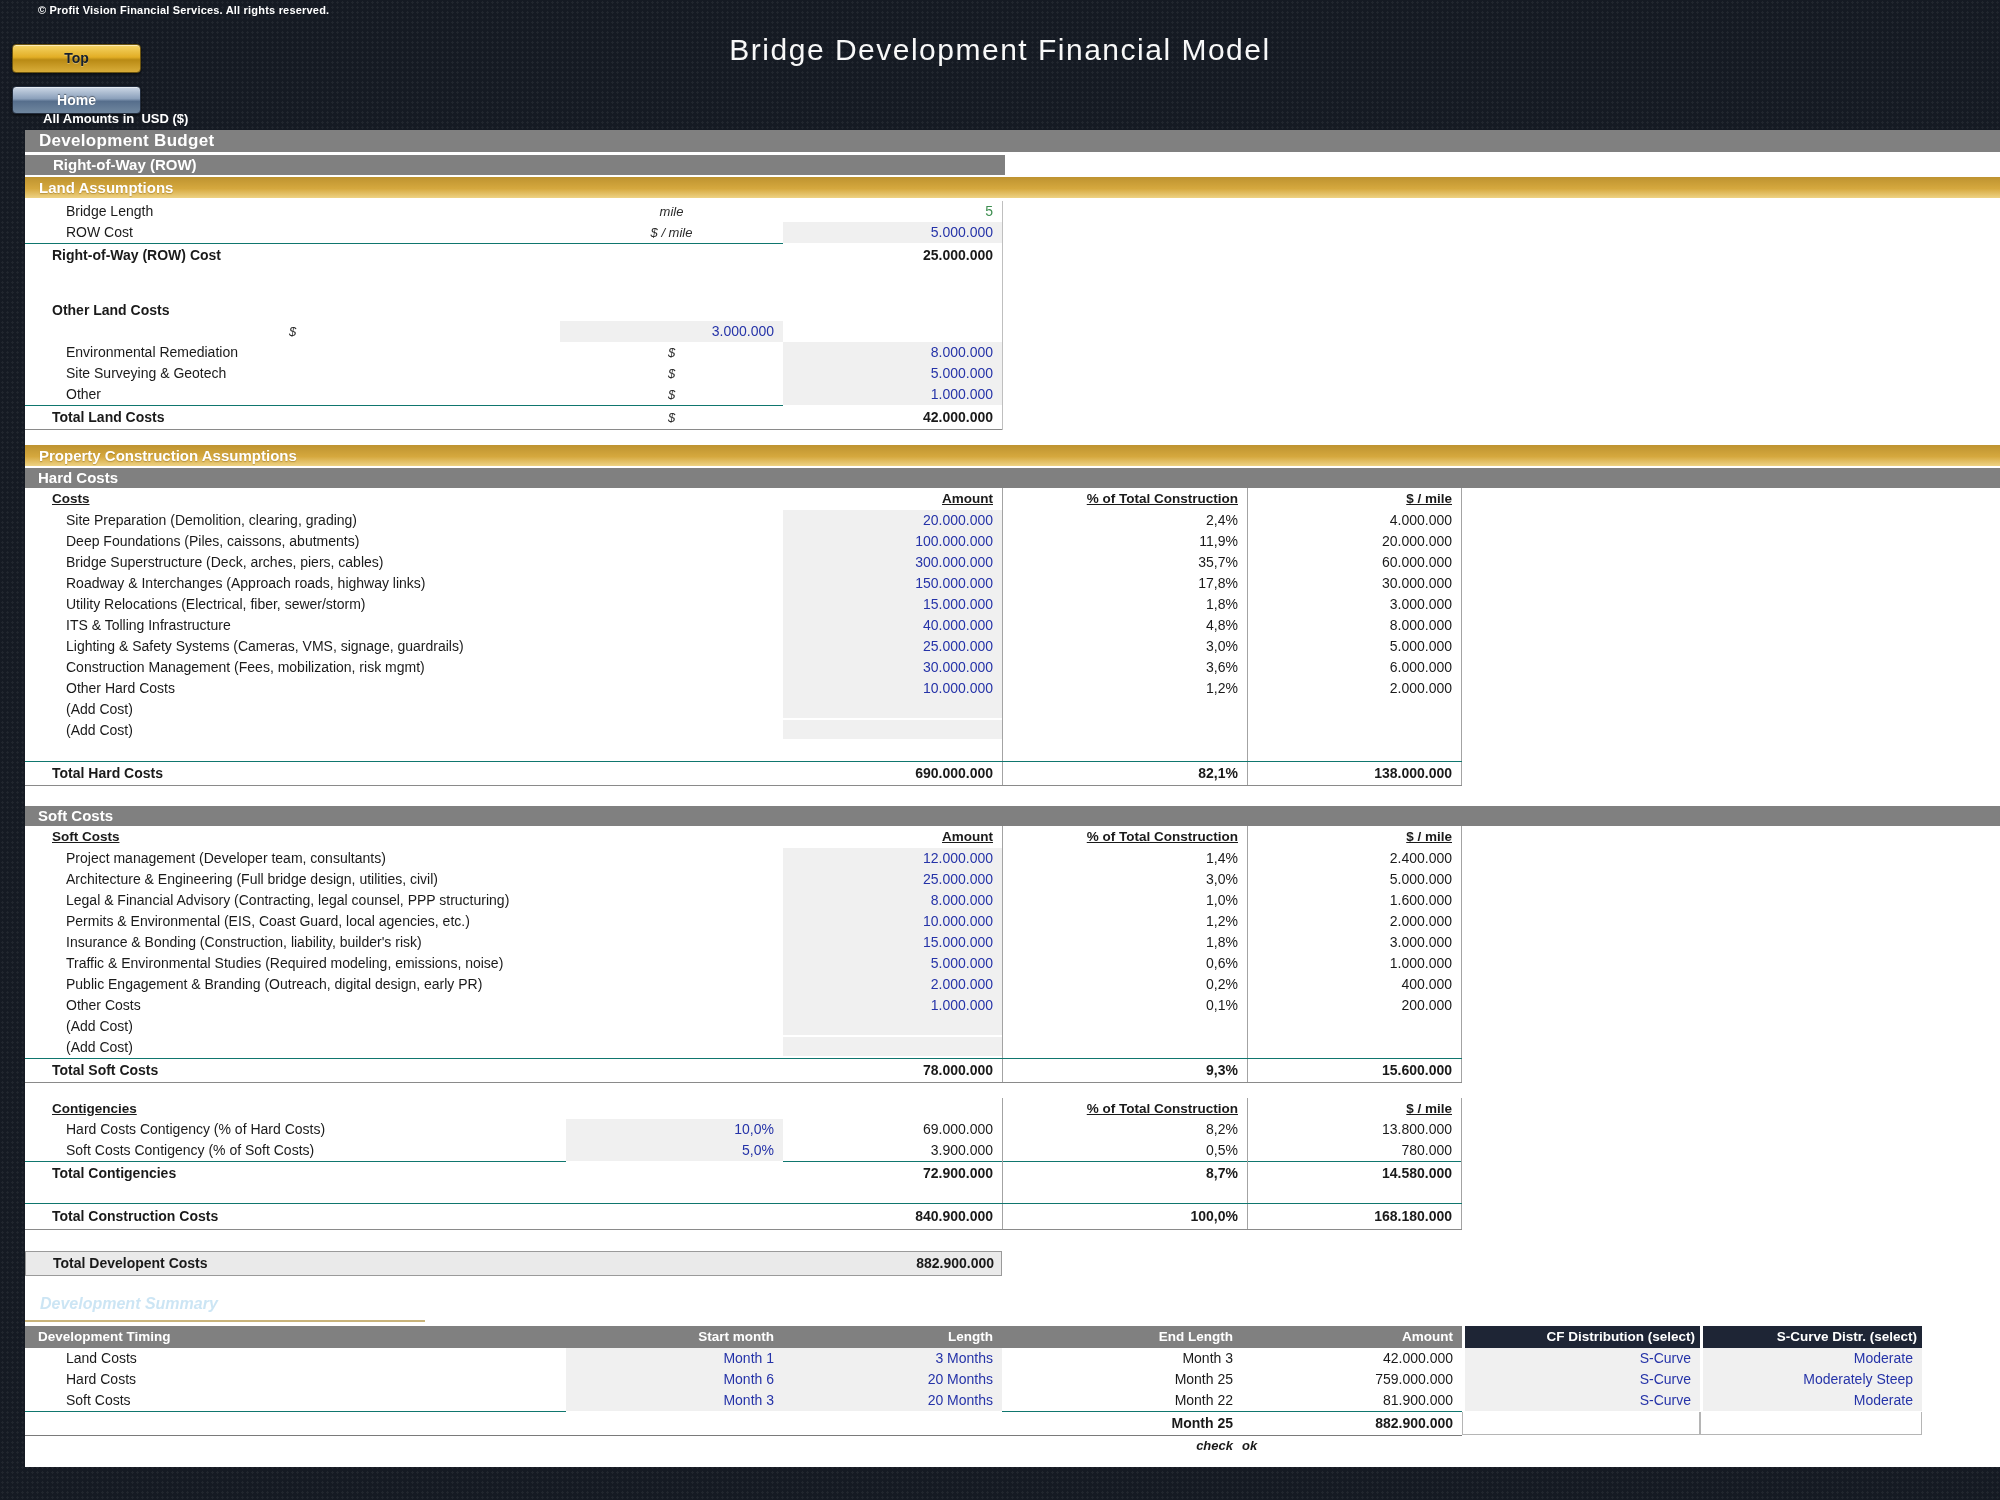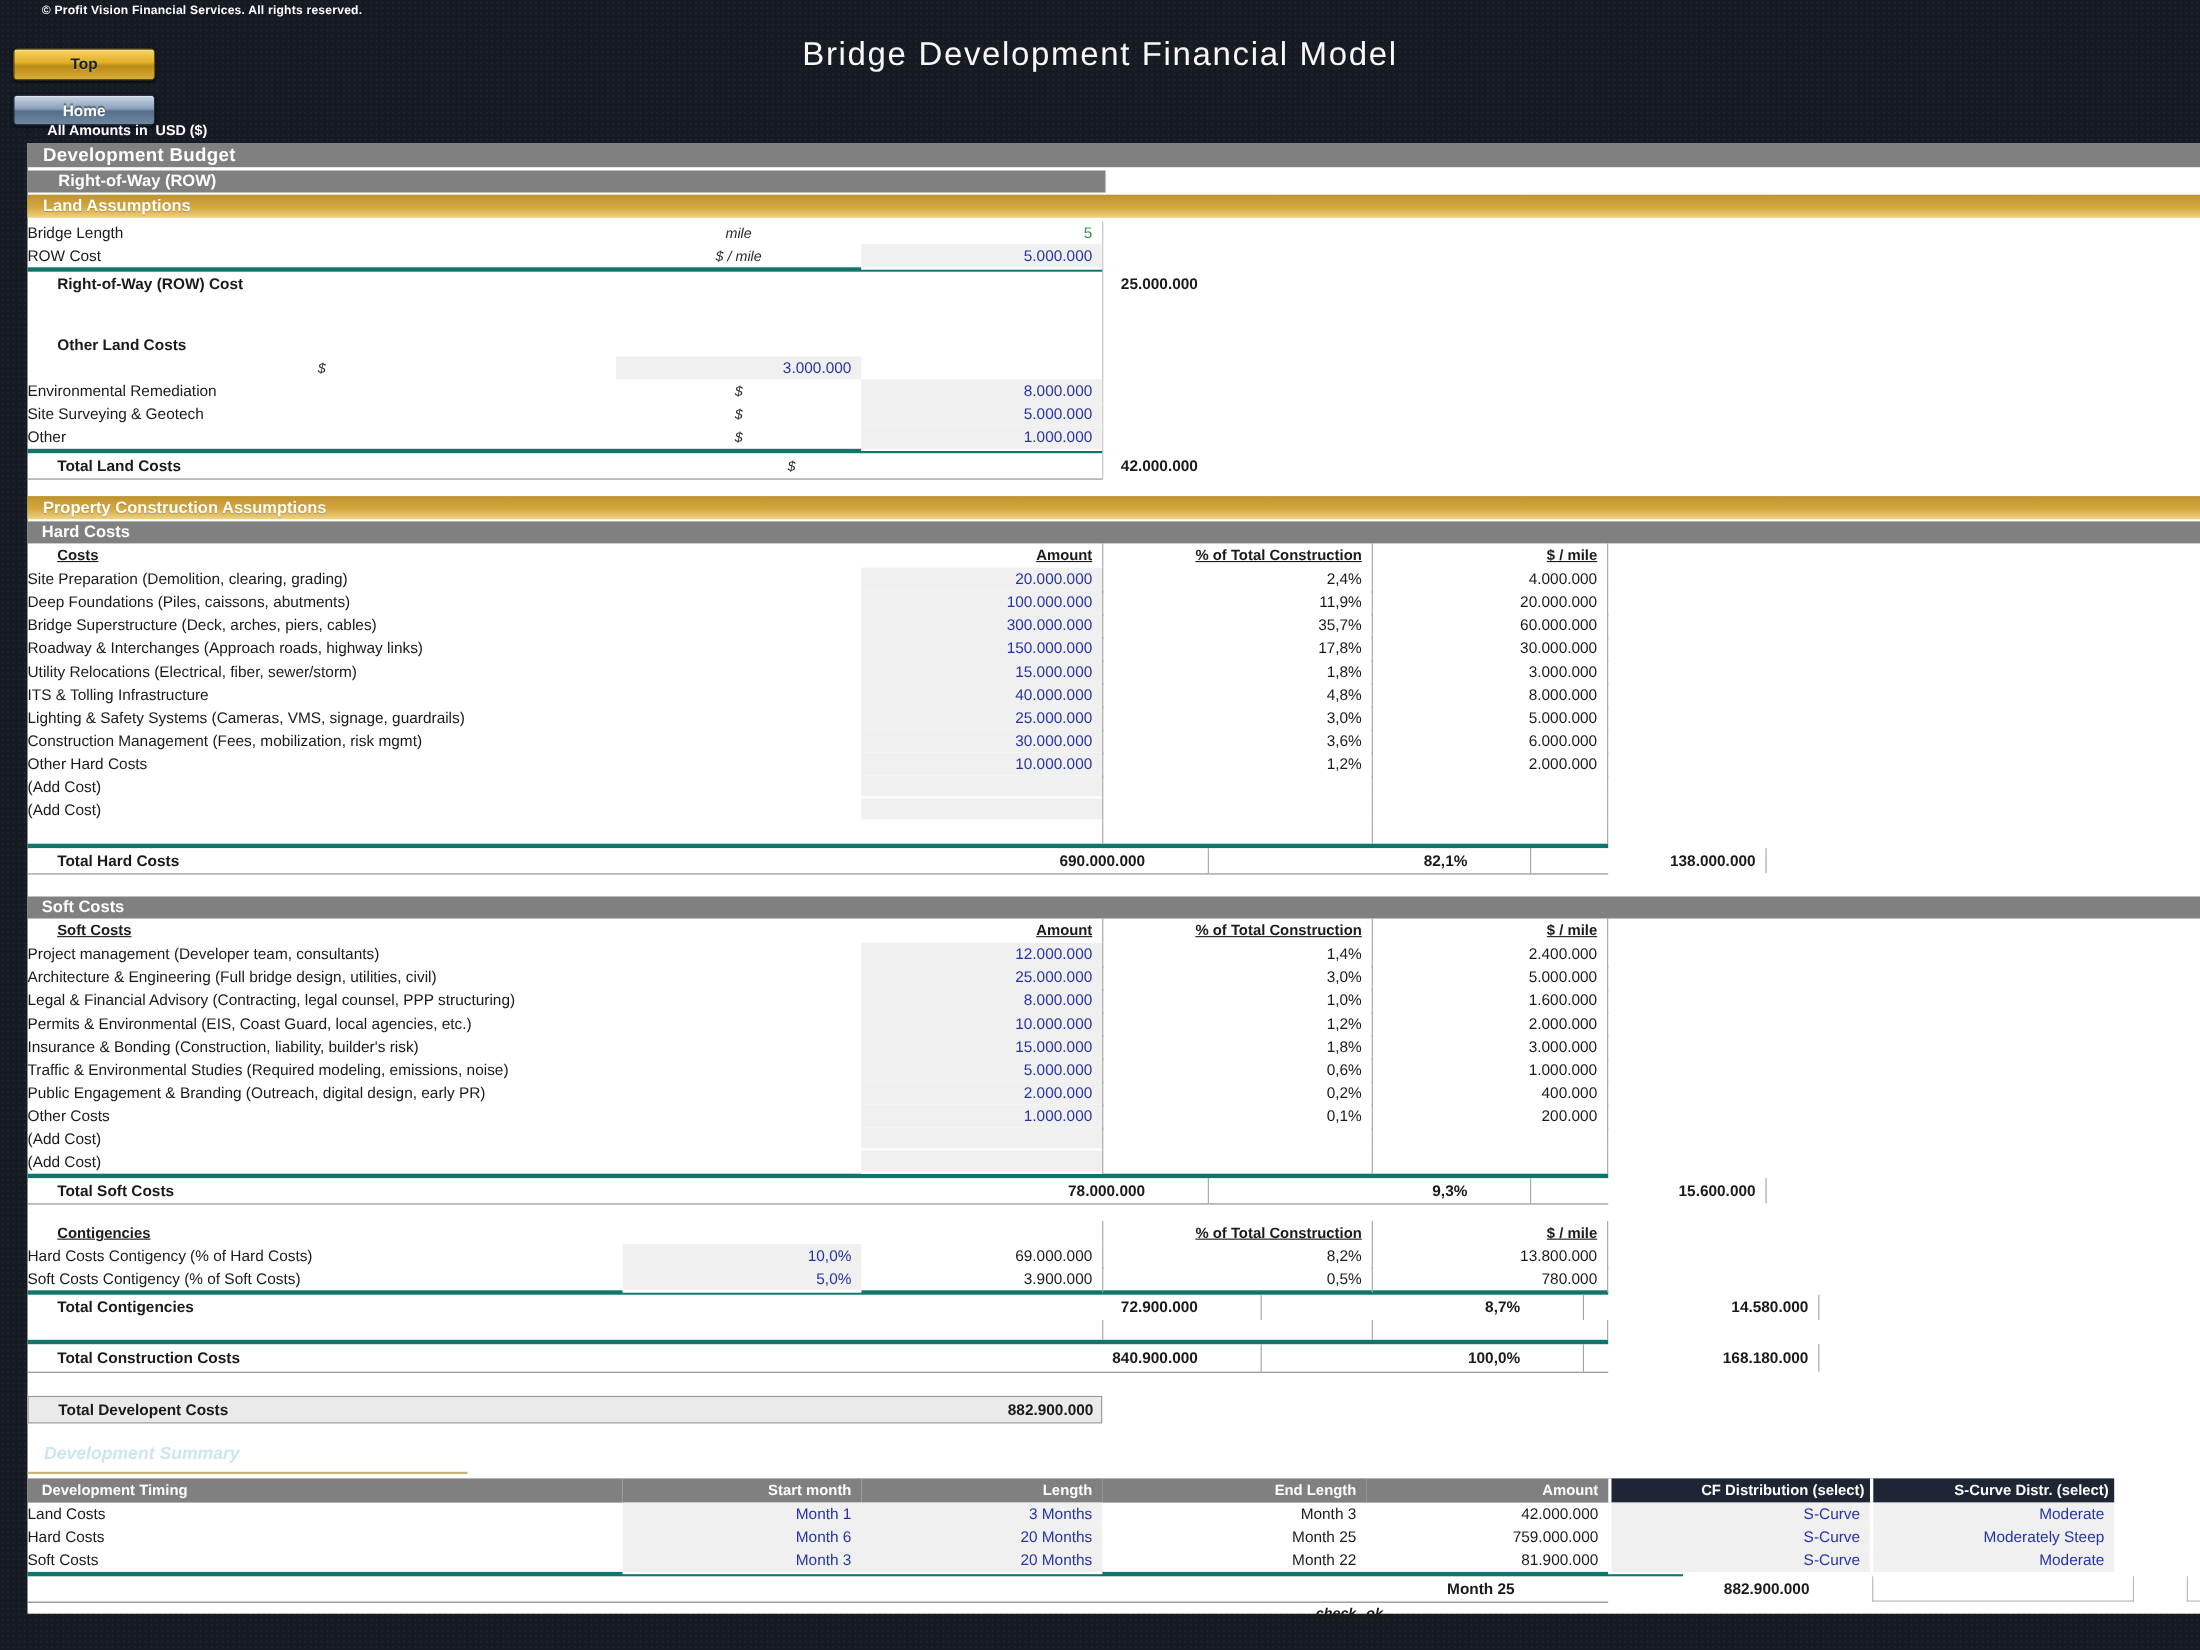--- a/index.html
+++ b/index.html
@@ -31,31 +31,31 @@
   .bar-row{width:980px;padding-left:28px;margin-top:3px;}
 
   .g3{display:grid;grid-template-columns:535px 223px 219px;width:977px;}
   .g4{display:grid;grid-template-columns:758px 219px 245px 215px;width:1437px;}
   .g5c{display:grid;grid-template-columns:541px 217px 219px 245px 215px;width:1437px;}
   .g7{display:grid;grid-template-columns:541px 217px 219px 240px 220px 238px 222px;width:1505px;}
 
   .row{height:21px;line-height:21px;font-size:14px;}
   .trow{height:23px;line-height:23px;font-size:14px;font-weight:bold;}
   .row>div,.trow>div{box-sizing:border-box;}
-  .lab{white-space:nowrap;}
+  .lab{padding-left:41px;white-space:nowrap;}
   .lab-b{padding-left:27px;font-weight:bold;white-space:nowrap;}
   .unit{text-align:center;font-style:italic;font-weight:normal;color:#2b2b2b;font-size:13px;}
   .num{text-align:right;padding-right:9px;}
   .in,.vk-input{background:var(--cell-gray,#F0F0F0);border-bottom:2px solid #ffffff;color:var(--input-blue,#2533A8);}
   .vk-green{color:var(--calc-green,#3E8E50);}
   .bdl{border-left:1px solid #A3A3A3;}
   .bdr{border-right:1px solid #A3A3A3;}
   .u{text-decoration:underline;font-weight:bold;}
   .head-row{font-size:13.5px;height:22px;line-height:22px;}
-  .bt{border-top:4px solid #0f766e;gap:48px;}
+  .bt{border-top:1px solid #0f766e;}
   .bb{border-bottom:1px solid #8a8a8a;}
 
   .land-block{width:978px;border-right:1px solid #BFBFBF;box-sizing:border-box;}
 
   .tdev{display:grid;grid-template-columns:718px 259px;width:977px;background:#EAEAEA;border:1px solid #9a9a9a;
     height:25px;line-height:23px;font-weight:bold;font-size:14px;box-sizing:border-box;}
   .tdev>div{box-sizing:border-box;}
 
   .ghost{height:20px;line-height:20px;padding-left:15px;font-size:16px;font-weight:bold;font-style:italic;color:rgba(170,212,236,.6);}
   .tan-line{width:400px;height:2px;background:#C8B37B;}

